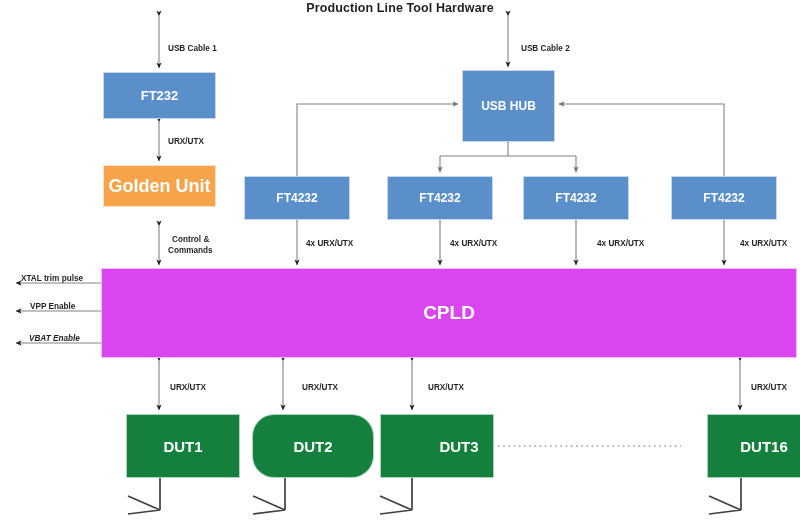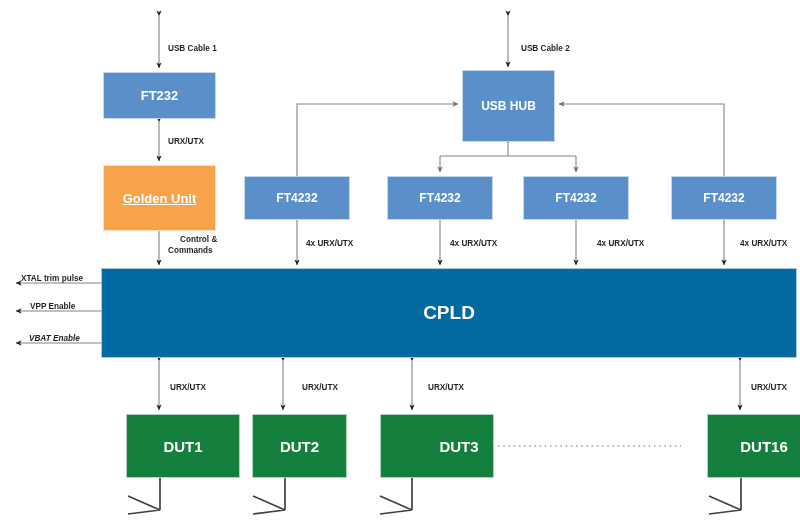--- a/index.html
+++ b/index.html
@@ -31,21 +31,21 @@
     display: flex;
     align-items: center;
     justify-content: center;
     color: #ffffff;
     font-weight: bold;
     box-sizing: border-box;
     border: 1px solid rgba(255,255,255,0.65);
   }
   .box-blue   { background: #5b8fc9; }
   .box-orange { background: #f7a34a; }
-  .box-red    { background: #0369a1; }
+  .box-red    { background: #d946ef; }
   .box-purple { background: #15803d; margin-left: 24px; }
 
   .lbl {
     position: absolute;
     font-size: 8.2px;
     font-weight: bold;
     color: #231f20;
     white-space: nowrap;
     text-align: right;
   }
@@ -56,20 +56,21 @@
     width: 800px;
     height: 523px;
     pointer-events: none;
   }
 </style>
 </head>
 <body>
 
 <div id="canvas">
 
+  <div class="title">Production Line Tool Hardware</div>
 
   <svg class="wires" viewBox="0 0 800 523">
     <defs>
       <marker id="ah" markerWidth="7" markerHeight="7" refX="5.6" refY="3" orient="auto" markerUnits="userSpaceOnUse">
         <path d="M0,0.35 L5.9,3 L0,5.65 L1.5,3 Z" fill="#231f20"></path>
       </marker>
       <marker id="ahg" markerWidth="7" markerHeight="7" refX="5.6" refY="3" orient="auto" markerUnits="userSpaceOnUse">
         <path d="M0,0.35 L5.9,3 L0,5.65 L1.5,3 Z" fill="#6d6e71"></path>
       </marker>
     </defs>
@@ -114,21 +115,21 @@
       <path d="M285,478 L285,510 M285,510 L253,496 M285,510 L253,514"></path>
       <path d="M412,478 L412,510 M412,510 L380,496 M412,510 L380,514"></path>
       <path d="M741,478 L741,510 M741,510 L709,496 M741,510 L709,514"></path>
     </g>
   </svg>
 
   <div class="box box-blue" style="left:103px; top:72px; width:113px; height:47px; font-size:13px;">
     <span>FT232</span>
   </div>
 
-  <div class="box box-orange" style="left:103px; top:165px; width:113px; height:66px; font-size:13px;text-decoration:underline;">
+  <div class="box box-orange" style="left:103px; top:165px; width:113px; height:42px; font-size:18px;">
     <span>Golden Unit</span>
   </div>
 
   <div class="box box-blue" style="left:462px; top:70px; width:93px; height:72px; font-size:12px;">
     <span>USB HUB</span>
   </div>
 
   <div class="box box-blue" style="left:244px; top:176px; width:106px; height:44px; font-size:12px;">
     <span>FT4232</span>
   </div>
@@ -142,36 +143,36 @@
     <span>FT4232</span>
   </div>
 
   <div class="box box-red" style="left:101px; top:268px; width:696px; height:90px; font-size:19px;">
     <span>CPLD</span>
   </div>
 
   <div class="box box-purple" style="left:102px; top:414px; width:114px; height:64px; font-size:15px;">
     <span>DUT1</span>
   </div>
-  <div class="box box-purple" style="left:228px; top:414px; width:95px; height:64px; font-size:15px;">
+  <div class="box box-purple" style="left:228px; top:414px; width:122px; height:64px; font-size:15px;border-radius:22px;">
     <span>DUT2</span>
   </div>
   <div class="box box-purple" style="left:356px; top:414px; width:114px; height:64px; font-size:15px;padding-left:44px;">
     <span>DUT3</span>
   </div>
   <div class="box box-purple" style="left:683px; top:414px; width:114px; height:64px; font-size:15px;">
     <span>DUT16</span>
   </div>
 
   <div class="lbl" style="left:168px; top:44px;">USB Cable 1</div>
   <div class="lbl" style="left:521px; top:44px;">USB Cable 2</div>
 
   <div class="lbl" style="left:168px; top:137px;">URX/UTX</div>
 
-  <div class="lbl" style="left:180px; top:235px;">Control &amp;</div>
+  <div class="lbl" style="left:172px; top:235px;">Control &amp;</div>
   <div class="lbl" style="left:168px; top:246px;">Commands</div>
 
   <div class="lbl" style="left:306px; top:239px;">4x URX/UTX</div>
   <div class="lbl" style="left:450px; top:239px;">4x URX/UTX</div>
   <div class="lbl" style="left:597px; top:239px;">4x URX/UTX</div>
   <div class="lbl" style="left:740px; top:239px;">4x URX/UTX</div>
 
   <div class="lbl" style="left:170px; top:383px;">URX/UTX</div>
   <div class="lbl" style="left:302px; top:383px;">URX/UTX</div>
   <div class="lbl" style="left:428px; top:383px;">URX/UTX</div>

